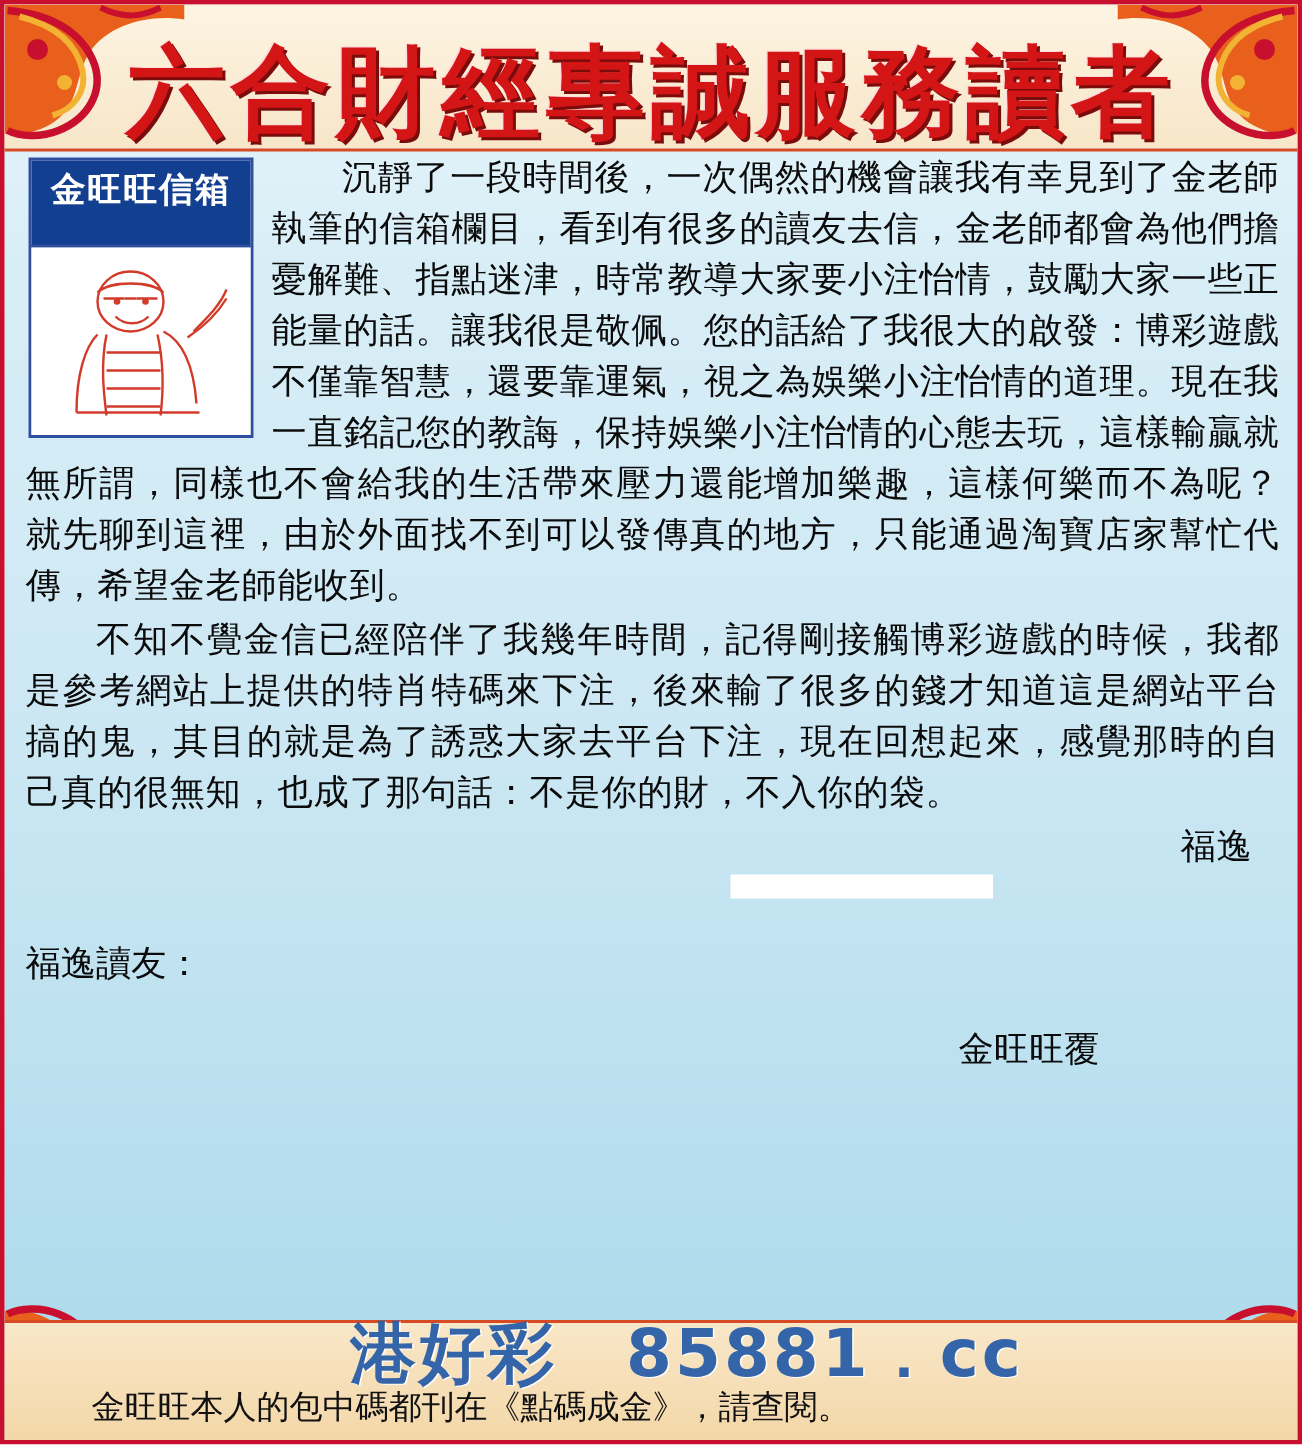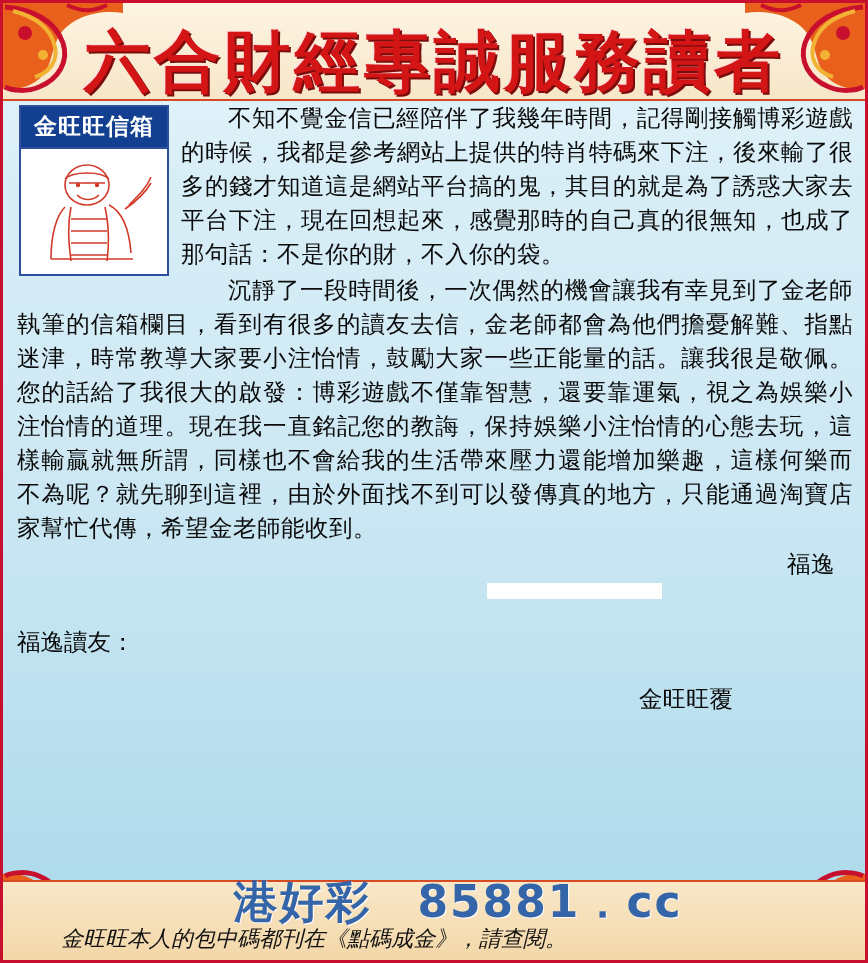--- a/index.html
+++ b/index.html
@@ -84,21 +84,21 @@
     box-sizing: border-box;
   }
   .portrait-title {
     background: #123f8f;
     color: #ffffff;
     font-family: "DejaVu Serif", "Liberation Serif", serif;
     font-weight: bold;
     font-size: 23px;
     letter-spacing: 1px;
     text-align: center;
-    padding: 4px 0 5px;
+    padding: 4px 0 21px;
     border-bottom: 2px solid #2d4f9e;
   }
   .portrait-art {
     height: 125px;
     background: #ffffff;
     position: relative;
   }
   .article {
     font-family: "DejaVu Serif", "Liberation Serif", serif;
     font-size: 23.5px;
@@ -144,21 +144,20 @@
     position: absolute;
     left: 14px;
     right: 12px;
     bottom: 6px;
     font-family: "DejaVu Serif", "Liberation Serif", serif;
     font-size: 22px;
     line-height: 30px;
     color: #111111;
     text-indent: 2em;
     z-index: 7;
-    font-style: italic;
   }
   .watermark {
     position: absolute;
     left: 0;
     right: 0;
     bottom: 28px;
     text-align: center;
     font-family: "DejaVu Sans", "Liberation Sans", sans-serif;
     font-weight: bold;
     font-size: 44px;
@@ -243,22 +242,22 @@
           </g>
           <g fill="#d23a2a">
             <circle cx="57" cy="36" r="2.2"></circle>
             <circle cx="76" cy="36" r="2.2"></circle>
           </g>
         </svg>
       </div>
     </div>
 
     <div class="article">
+      <p class="indent">沉靜了一段時間後，一次偶然的機會讓我有幸見到了金老師執筆的信箱欄目，看到有很多的讀友去信，金老師都會為他們擔憂解難、指點迷津，時常教導大家要小注怡情，鼓勵大家一些正能量的話。讓我很是敬佩。您的話給了我很大的啟發：博彩遊戲不僅靠智慧，還要靠運氣，視之為娛樂小注怡情的道理。現在我一直銘記您的教誨，保持娛樂小注怡情的心態去玩，這樣輸贏就無所謂，同樣也不會給我的生活帶來壓力還能增加樂趣，這樣何樂而不為呢？就先聊到這裡，由於外面找不到可以發傳真的地方，只能通過淘寶店家幫忙代傳，希望金老師能收到。</p>
       <p class="indent">不知不覺金信已經陪伴了我幾年時間，記得剛接觸博彩遊戲的時候，我都是參考網站上提供的特肖特碼來下注，後來輸了很多的錢才知道這是網站平台搞的鬼，其目的就是為了誘惑大家去平台下注，現在回想起來，感覺那時的自己真的很無知，也成了那句話：不是你的財，不入你的袋。</p>
-      <p class="indent">沉靜了一段時間後，一次偶然的機會讓我有幸見到了金老師執筆的信箱欄目，看到有很多的讀友去信，金老師都會為他們擔憂解難、指點迷津，時常教導大家要小注怡情，鼓勵大家一些正能量的話。讓我很是敬佩。您的話給了我很大的啟發：博彩遊戲不僅靠智慧，還要靠運氣，視之為娛樂小注怡情的道理。現在我一直銘記您的教誨，保持娛樂小注怡情的心態去玩，這樣輸贏就無所謂，同樣也不會給我的生活帶來壓力還能增加樂趣，這樣何樂而不為呢？就先聊到這裡，由於外面找不到可以發傳真的地方，只能通過淘寶店家幫忙代傳，希望金老師能收到。</p>
       <p class="signature">福逸</p>
     </div>
 
     <div class="clear"></div>
 
     <div class="divider-blank">
       <div class="white-strip"></div>
     </div>
 
     <div class="reply">

